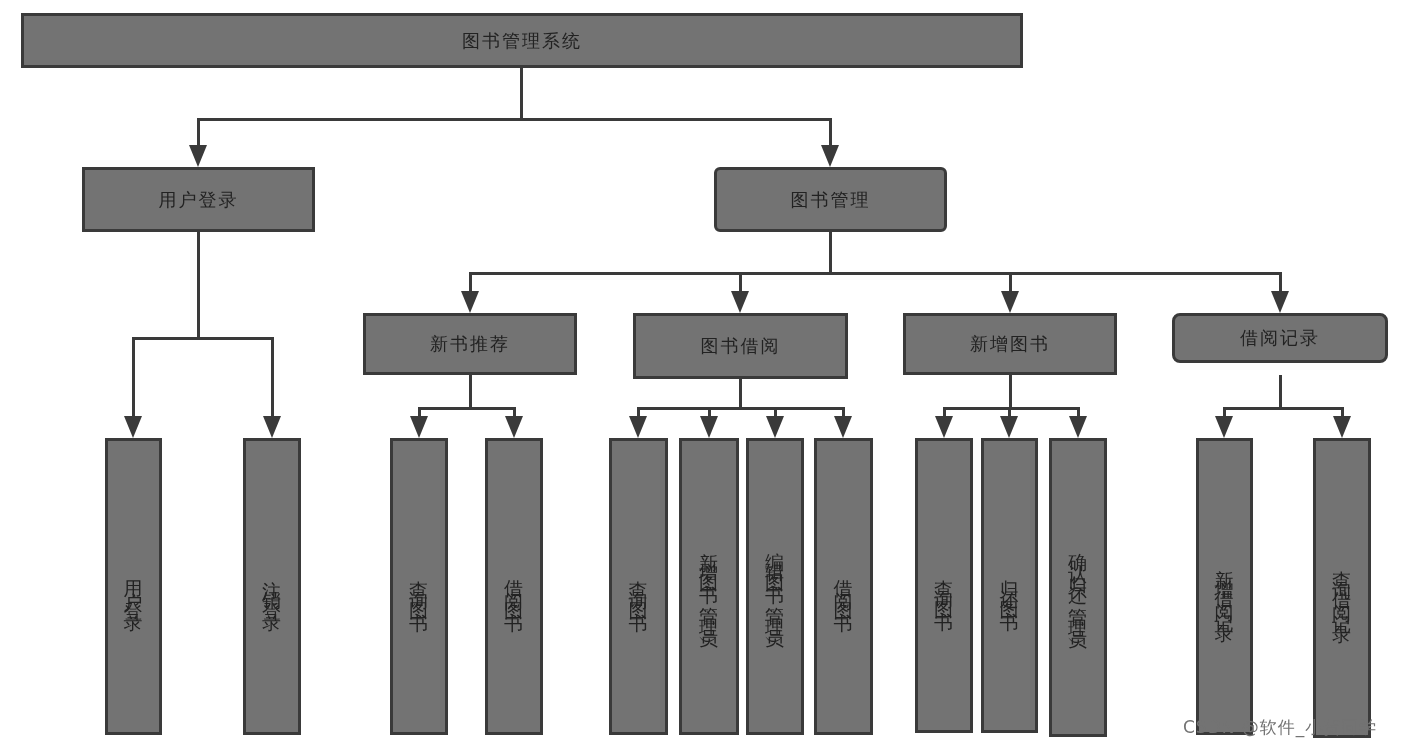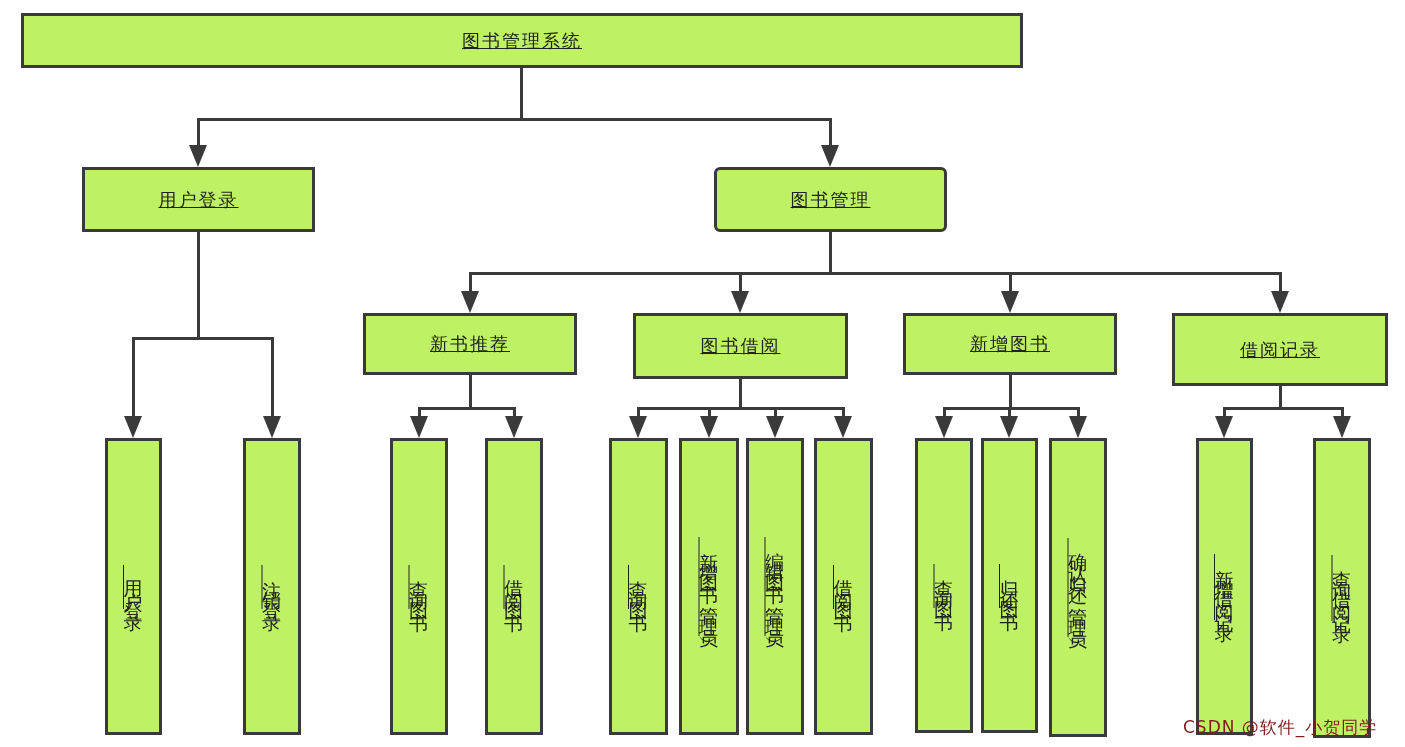--- a/index.html
+++ b/index.html
@@ -11,28 +11,27 @@
   .canvas {
     position: relative;
     width: 1405px;
     height: 747px;
     background: #ffffff;
     overflow: hidden;
   }
   
   .node {
     position: absolute;
-    background: #bef264;
+    background: #737373;
     border: 3px solid #3a3a3a;
     display: flex;
     align-items: center;
     justify-content: center;
     color: #222222;
     z-index: 2;
-    text-decoration: underline;
   }
   .hnode { font-size: 18px; letter-spacing: 2px; white-space: nowrap; }
   .vnode { font-size: 19px; }
   .vnode .vtext {
     writing-mode: vertical-lr;
     text-orientation: mixed;
     letter-spacing: 11px;
     line-height: 1;
     white-space: nowrap;
   }
@@ -46,21 +45,21 @@
     border-left: 9px solid transparent;
     border-right: 9px solid transparent;
     border-top: 22px solid #3a3a3a;
     z-index: 1;
   }
   .watermark {
     position: absolute;
     left: 1183px; top: 716px;
     font-size: 17px;
     letter-spacing: 1px;
-    color: #7f1d1d;
+    color: #737373;
     white-space: nowrap;
     z-index: 3;
   }
 </style>
 </head>
 <body>
 
 <div class="canvas">
 
   <div class="node hnode" style="left:21px; top:13px; width:1002px; height:55px;">
@@ -101,21 +100,21 @@
 
   <div class="node hnode" style="left:363px; top:313px; width:214px; height:62px;text-align:right;">
     <span>新书推荐</span>
   </div>
   <div class="node hnode" style="left:633px; top:313px; width:215px; height:66px;">
     <span>图书借阅</span>
   </div>
   <div class="node hnode" style="left:903px; top:313px; width:214px; height:62px;">
     <span>新增图书</span>
   </div>
-  <div class="node hnode" style="left:1172px; top:313px; width:216px; height:73px;">
+  <div class="node hnode" style="left:1172px; top:313px; width:216px; height:50px;border-radius:8px;">
     <span>借阅记录</span>
   </div>
 
   <div class="vline" style="left:469px; top:375px; height:32px;"></div>
   <div class="hline" style="left:418px; top:407px; width:98px;"></div>
   <div class="vline" style="left:418px; top:407px; height:12px;"></div>
   <div class="arrow" style="left:410px; top:416px;"></div>
   <div class="vline" style="left:513px; top:407px; height:12px;"></div>
   <div class="arrow" style="left:505px; top:416px;"></div>
 

